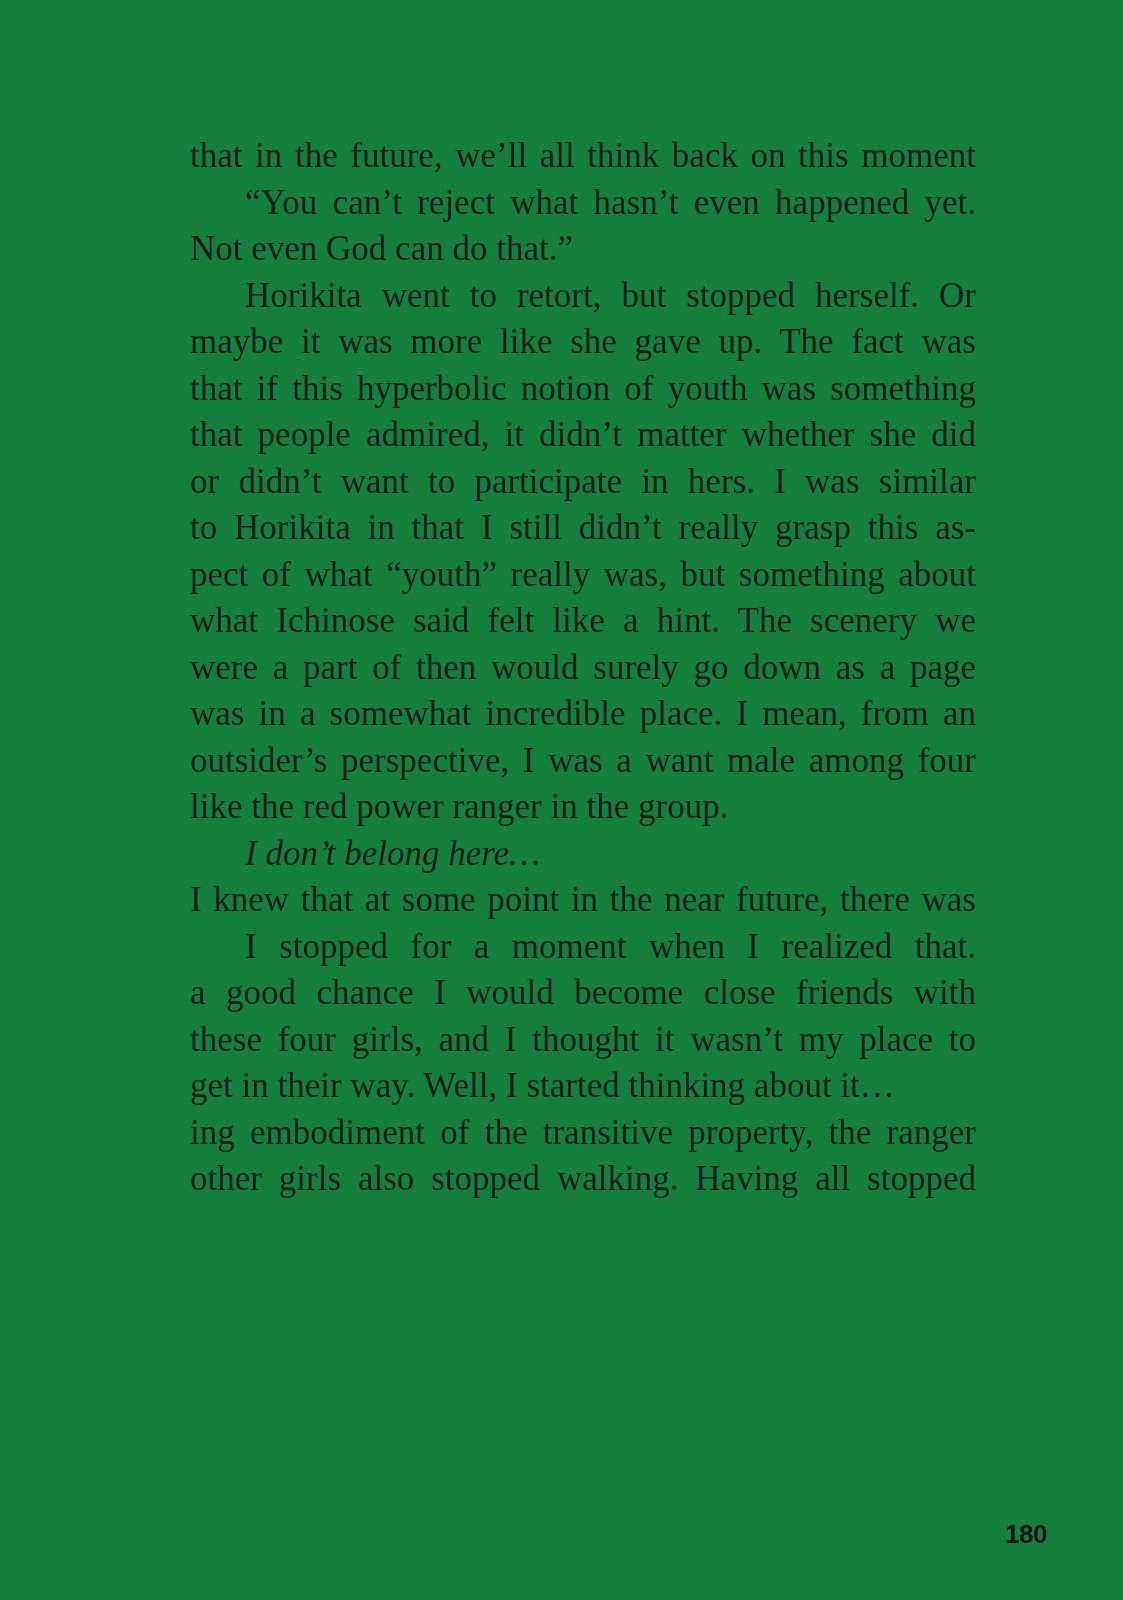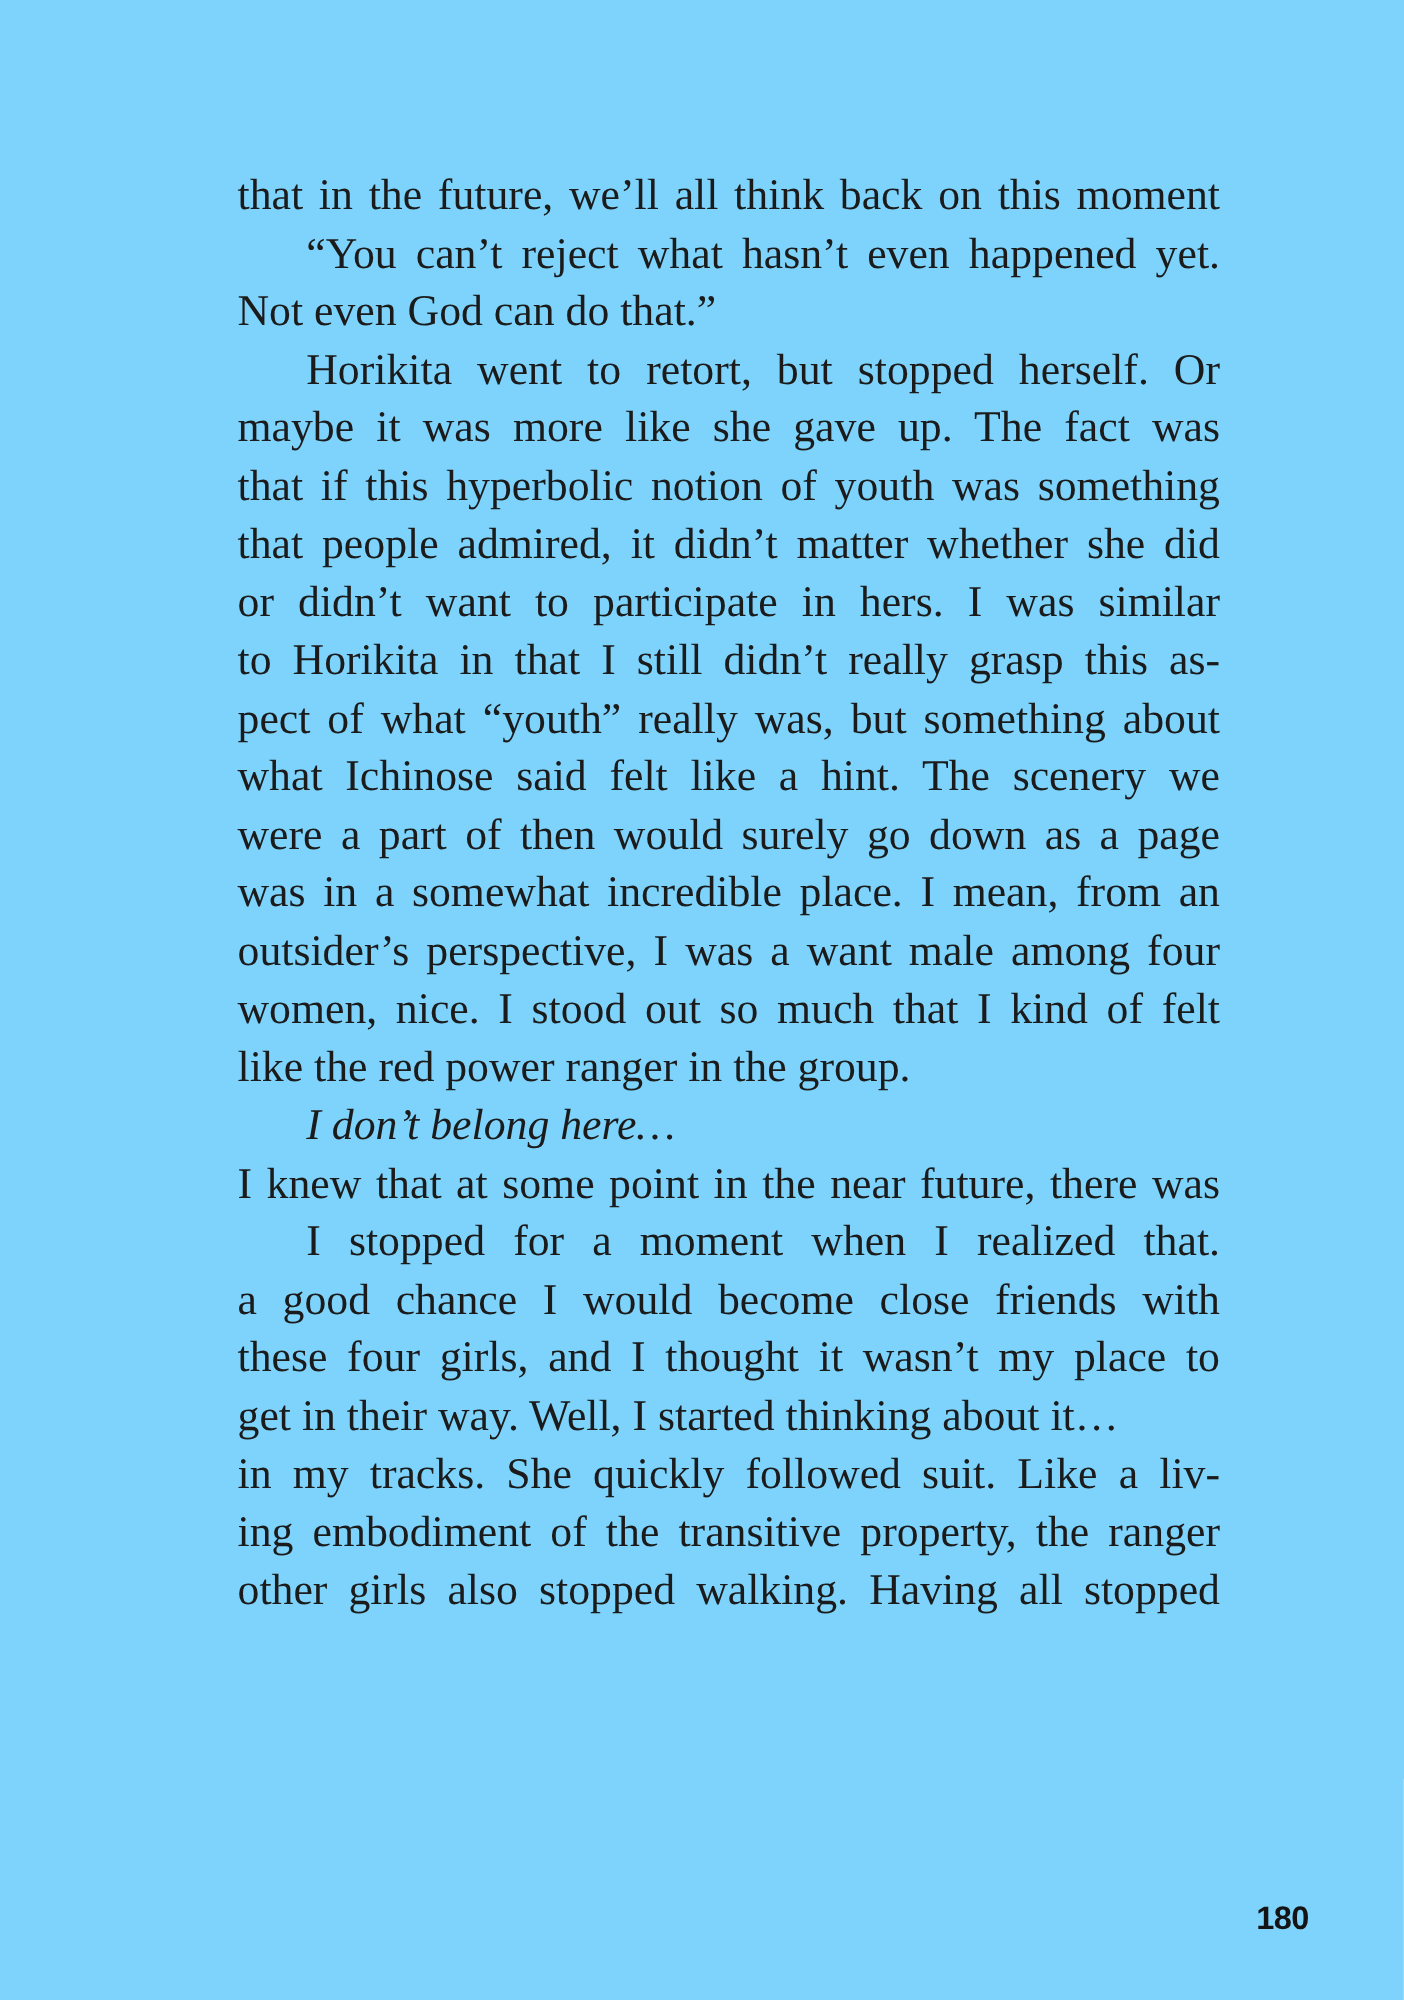--- a/index.html
+++ b/index.html
@@ -12,21 +12,21 @@
     height: 1600px;
     position: relative;
     overflow: hidden;
     font-family: "Liberation Serif", serif;
   }
   .page {
     position: absolute;
     left: 0; top: 0;
     width: 1123px;
     height: 1600px;
-    background: #7dd3fc;
+    background: #15803d;
   }
   .text-block {
     position: absolute;
     left: 190px;
     top: 133px;
     width: 786px;
     color: #1b1b1b;
     font-size: 35px;
     line-height: 46.5px;
     font-kerning: normal;
@@ -78,27 +78,25 @@
     <div class="ln jf">maybe it was more like she gave up. The fact was</div>
     <div class="ln jf">that if this hyperbolic notion of youth was something</div>
     <div class="ln jf">that people admired, it didn’t matter whether she did</div>
     <div class="ln jf">or didn’t want to participate in hers. I was similar</div>
     <div class="ln jf">to Horikita in that I still didn’t really grasp this as-</div>
     <div class="ln jf">pect of what “youth” really was, but something about</div>
     <div class="ln jf">what Ichinose said felt like a hint. The scenery we</div>
     <div class="ln jf">were a part of then would surely go down as a page</div>
     <div class="ln jf">was in a somewhat incredible place. I mean, from an</div>
     <div class="ln jf">outsider’s perspective, I was a want male among four</div>
-    <div class="ln jf">women, nice. I stood out so much that I kind of felt</div>
     <div class="ln lt">like the red power ranger in the group.</div>
     <div class="ln ind lt it">I don’t belong here…</div>
     <div class="ln jf">I knew that at some point in the near future, there was</div>
     <div class="ln ind jf">I stopped for a moment when I realized that.</div>
     <div class="ln jf">a good chance I would become close friends with</div>
     <div class="ln jf">these four girls, and I thought it wasn’t my place to</div>
     <div class="ln lt">get in their way. Well, I started thinking about it…</div>
-    <div class="ln jf">in my tracks. She quickly followed suit. Like a liv-</div>
     <div class="ln jf">ing embodiment of the transitive property, the ranger</div>
     <div class="ln jf">other girls also stopped walking. Having all stopped</div>
   </div>
 
   <div class="page-number">180</div>
 </div>
 
 </body></html>

